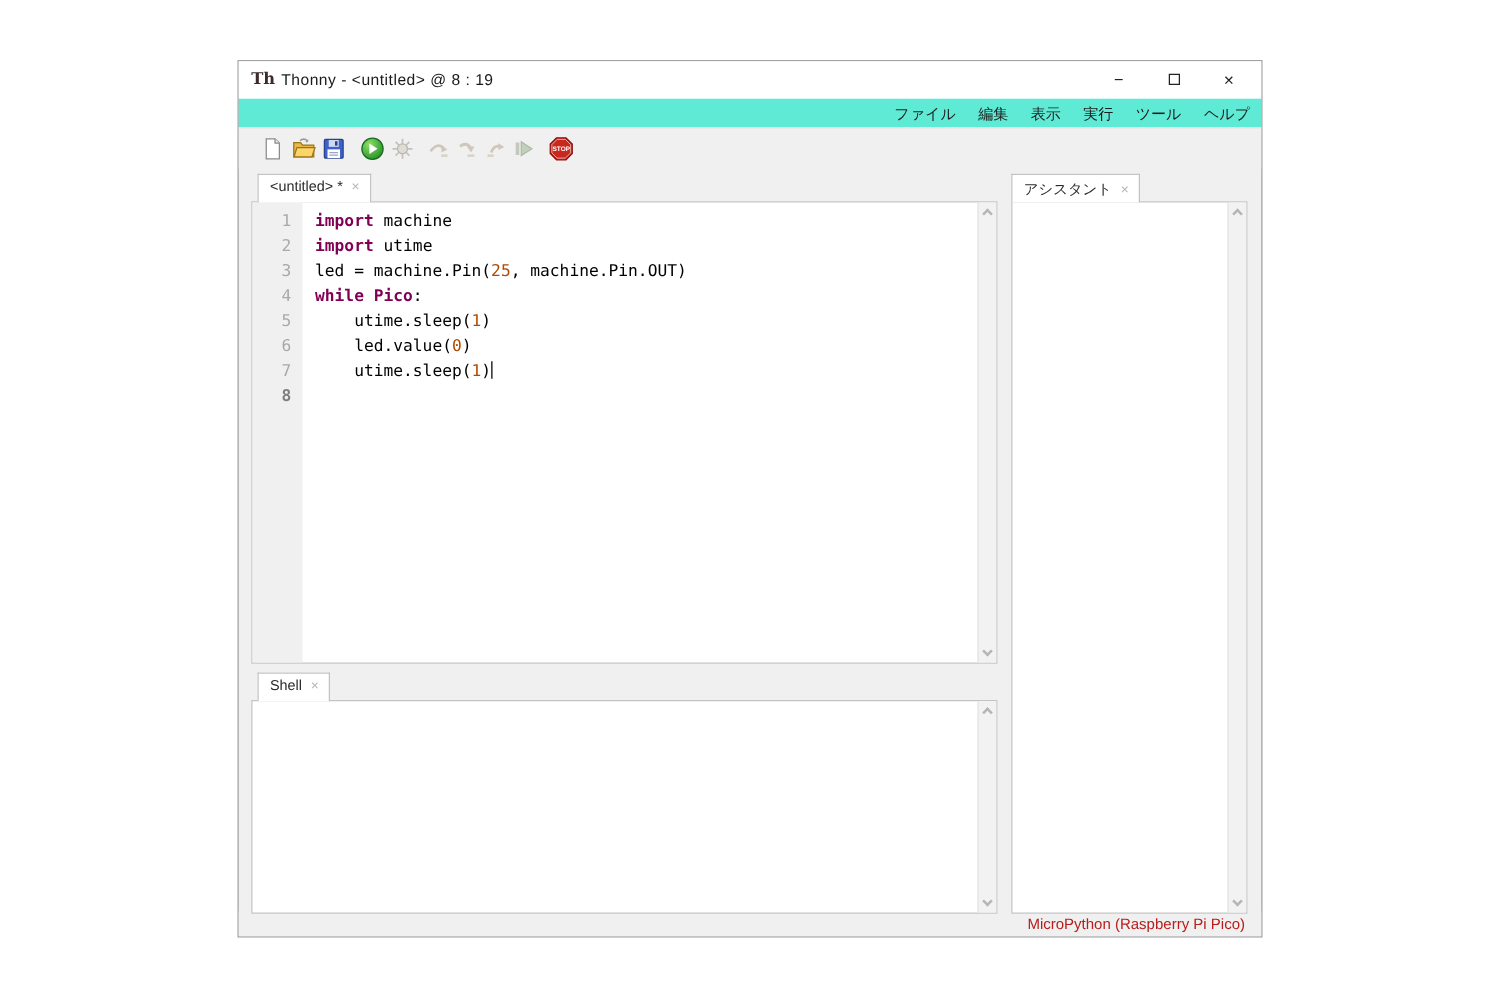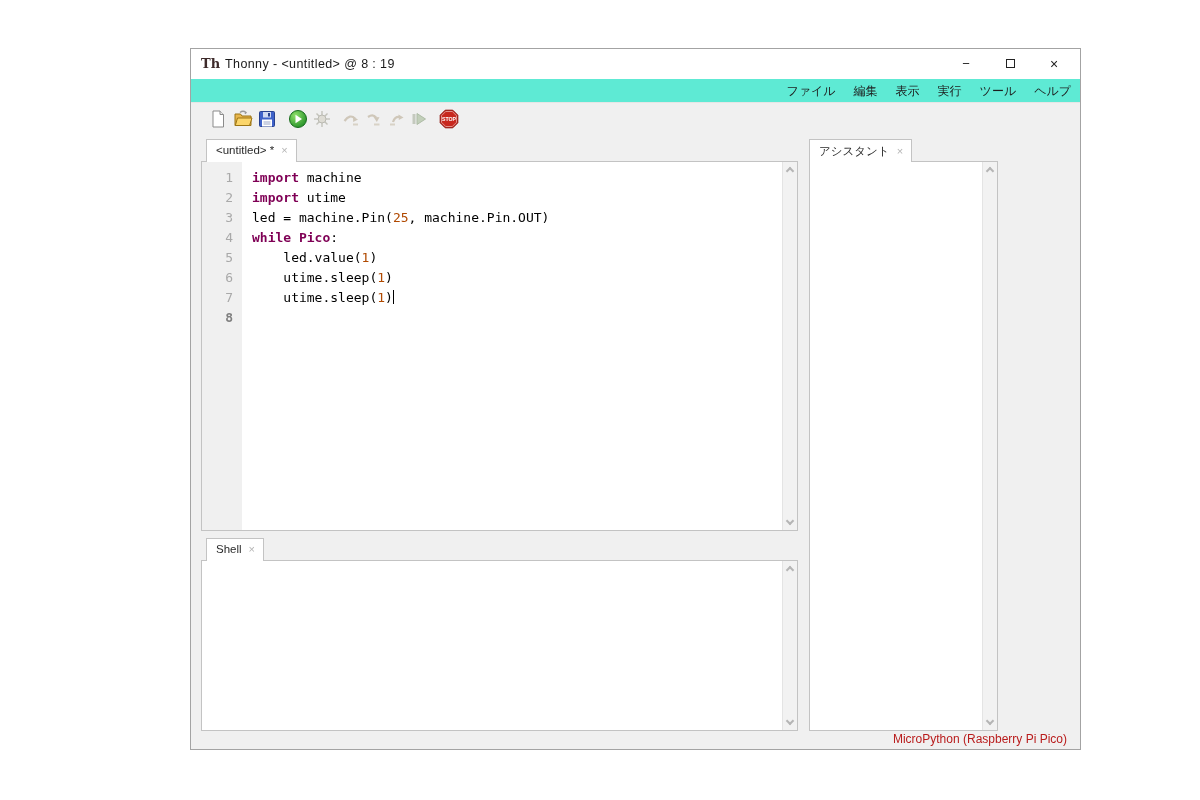--- a/index.html
+++ b/index.html
@@ -1,19 +1,19 @@
 <!DOCTYPE html>
 <html style="--kw-color: #7f0055; --num-color: #b04900;"><head>
 <meta charset="utf-8">
 <style>
   * { margin:0; padding:0; box-sizing:border-box; }
   html,body { width:1200px; height:800px; background:#ffffff; overflow:hidden;
               font-family:"Liberation Sans", sans-serif; }
 
-  .window { position:absolute; left:190px; top:48px; width:891px; height:702px;
+  .window { position:absolute; left:190px; top:48px; width:820px; height:702px;
             background:#f0f0f0; border:1px solid #a3a3a3; }
 
   
   .titlebar { position:absolute; left:0; top:0; width:100%; height:30px; background:#ffffff; }
   .app-icon { position:absolute; left:10px; top:7px; width:18px; height:16px;
               font-family:"DejaVu Serif", serif; font-weight:bold; font-size:13px; color:#3d2a2a; }
   .title-text { position:absolute; left:34px; top:8px; font-size:12.5px; color:#1a1a1a; letter-spacing:0.4px; }
   .win-btn { position:absolute; top:0; width:44px; height:30px; text-align:center; line-height:30px;
              font-size:13px; color:#222; cursor:default; }
   .btn-min { right:92px; } .btn-max { right:48px; } .btn-close { right:4px; font-size:14px; }
@@ -195,22 +195,22 @@
         <div class="ln">5</div>
         <div class="ln">6</div>
         <div class="ln">7</div>
         <div class="ln active">8</div>
       </div>
     <div class="code-area">
         <div class="code-line"><span class="tok-kw">import</span><span class="tok-pl"> machine</span></div>
         <div class="code-line"><span class="tok-kw">import</span><span class="tok-pl"> utime</span></div>
         <div class="code-line"><span class="tok-pl">led = machine.Pin(</span><span class="tok-num">25</span><span class="tok-pl">, machine.Pin.OUT)</span></div>
         <div class="code-line"><span class="tok-kw">while</span><span class="tok-pl"> </span><span class="tok-kw">Pico</span><span class="tok-pl">:</span></div>
-        <div class="code-line"><span class="tok-pl">    led.value(</span><span class="tok-num">1</span><span class="tok-pl">)</span></div>
         <div class="code-line"><span class="tok-pl">    utime.sleep(</span><span class="tok-num">1</span><span class="tok-pl">)</span></div>
+        <div class="code-line"><span class="tok-pl">    led.value(</span><span class="tok-num">0</span><span class="tok-pl">)</span></div>
         <div class="code-line"><span class="tok-pl">    utime.sleep(</span><span class="tok-num">1</span><span class="tok-pl">)</span><span class="tok-caret"></span></div>
       </div>
     <div class="vscroll">
       <span class="chev chev-up"></span>
       <span class="chev chev-down"></span>
     </div>
   </div>
 
   <div class="tab" id="shell-tab">
     <span>Shell</span><span class="close-x">×</span>

